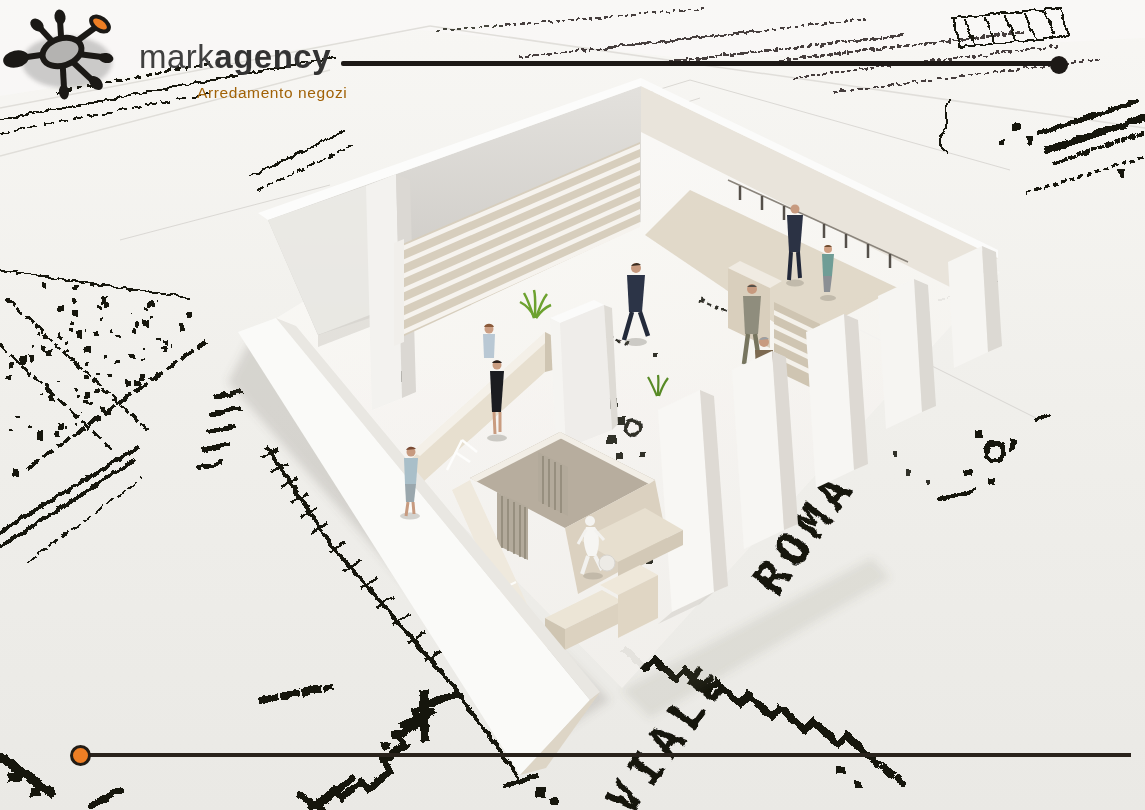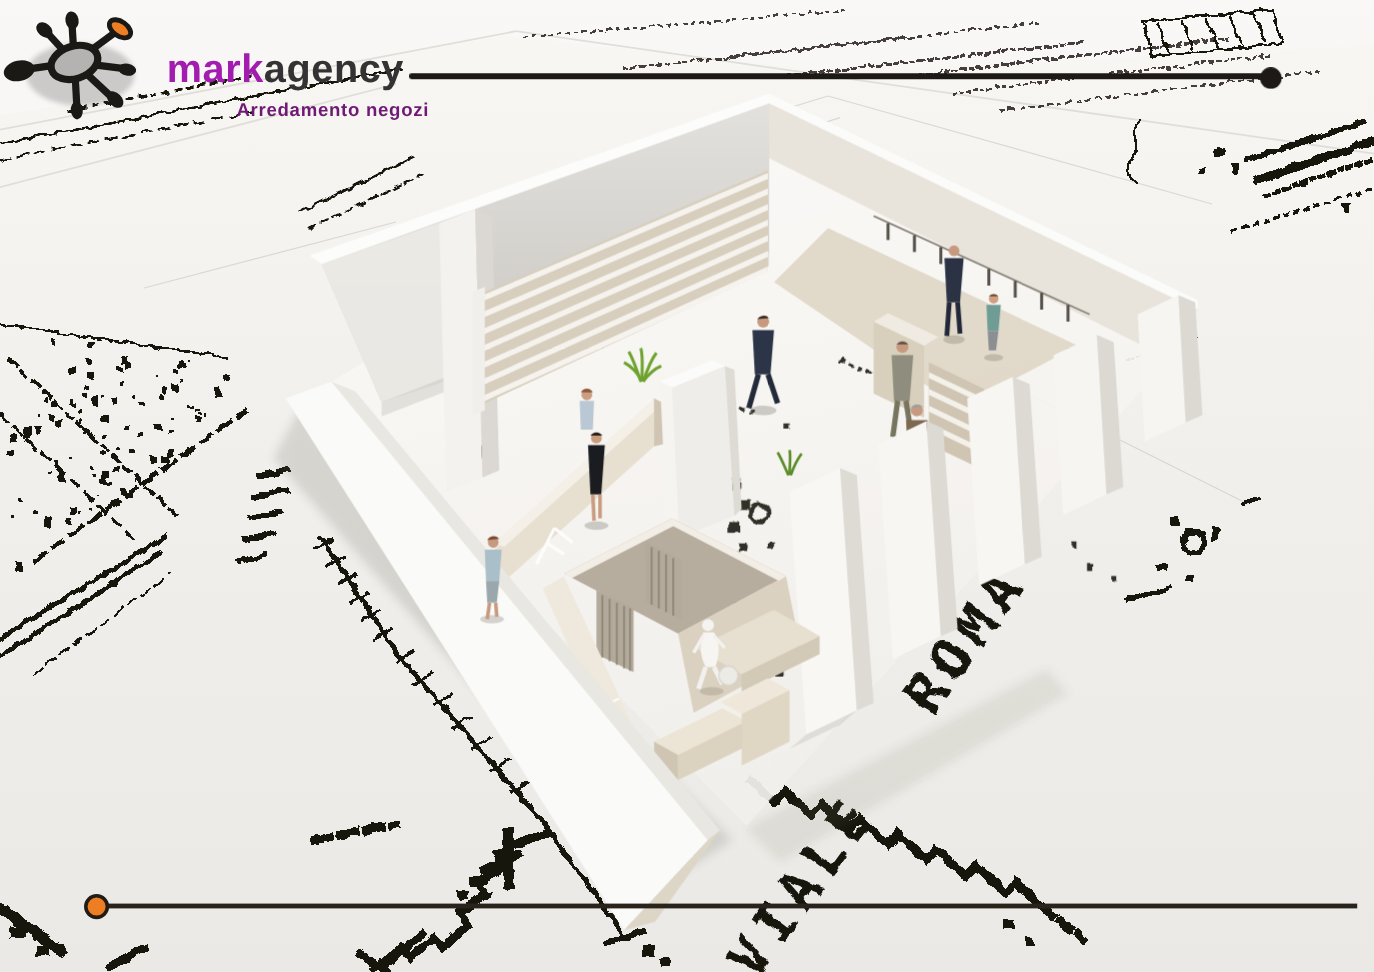--- a/index.html
+++ b/index.html
@@ -3,24 +3,24 @@
 <meta charset="utf-8">
 <style>
   html,body{margin:0;padding:0;background:#d8d7d4;}
   .board{position:relative;width:1145px;height:810px;overflow:hidden;
          background:#f1f0ec;font-family:"Liberation Sans",sans-serif;}
   .board svg{position:absolute;left:0;top:0;}
   
   .logo-icon{position:absolute;left:8px;top:8px;width:130px;height:108px;}
   .brand-row{position:absolute;left:139px;top:38px;font-size:33px;color:#262626;
              letter-spacing:.5px;white-space:nowrap;}
-  .brand-row .b{font-weight:700;color:#a21caf;}
+  .brand-row .b{font-weight:400;color:#404040;}
   .brand-row .l{font-weight:700;color:#333;}
-  .tagline{position:absolute;left:197px;top:84px;font-size:15.5px;color:#701a75;
-           letter-spacing:.6px;font-weight:bold;}
+  .tagline{position:absolute;left:197px;top:84px;font-size:15.5px;color:#a16207;
+           letter-spacing:.6px;}
   .top-rule{position:absolute;left:341px;top:61px;width:712px;height:5px;
             background:#1d1916;border-radius:2px;}
   .top-rule-dot{position:absolute;left:1050px;top:56px;width:18px;height:18px;
                 border-radius:50%;background:#1d1916;}
   
   .bottom-rule{position:absolute;left:84px;top:753px;width:1047px;height:4px;
                background:#29231c;}
   .bottom-rule-dot{position:absolute;left:70px;top:745px;width:15px;height:15px;
                    border-radius:50%;background:#ee7e24;border:3.5px solid #221c15;}
   .ink{stroke:#17150f;fill:none;stroke-linecap:square;}

